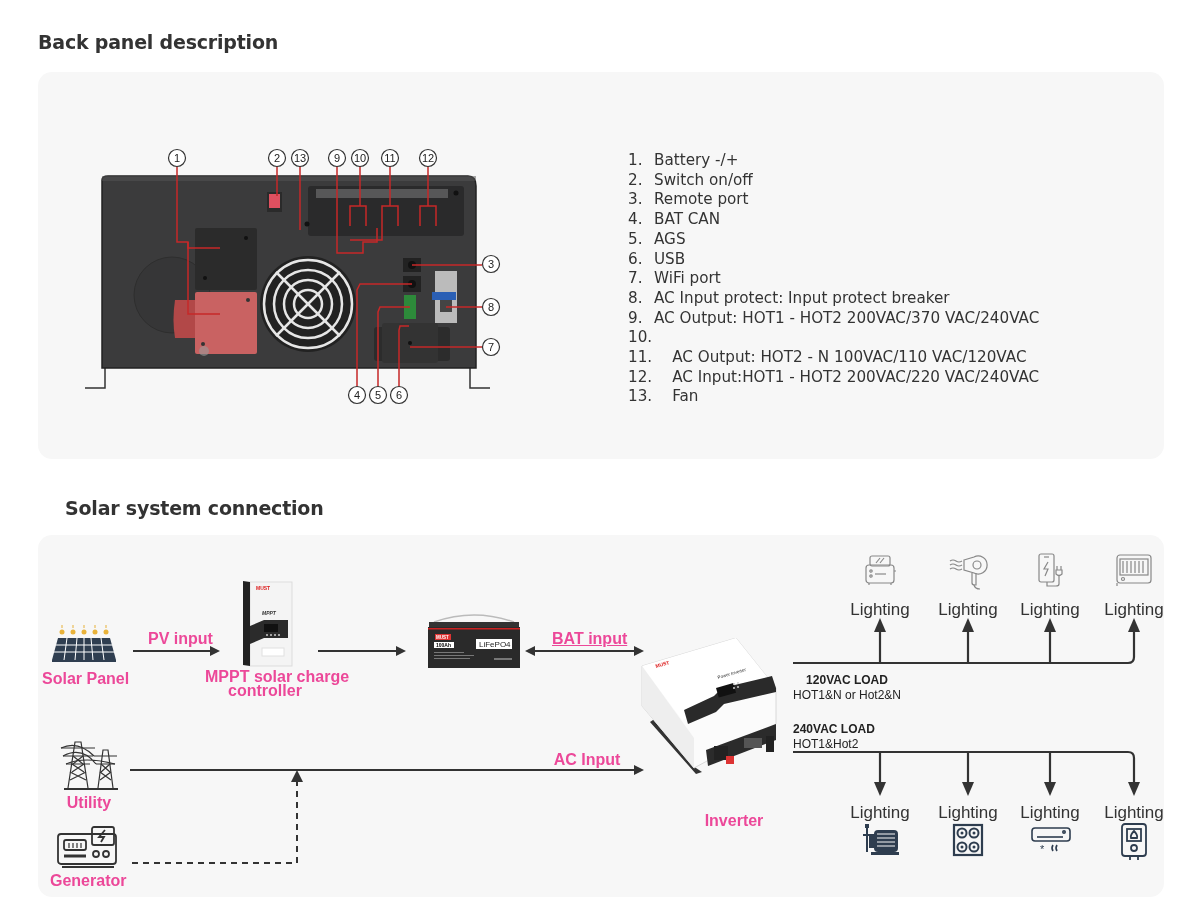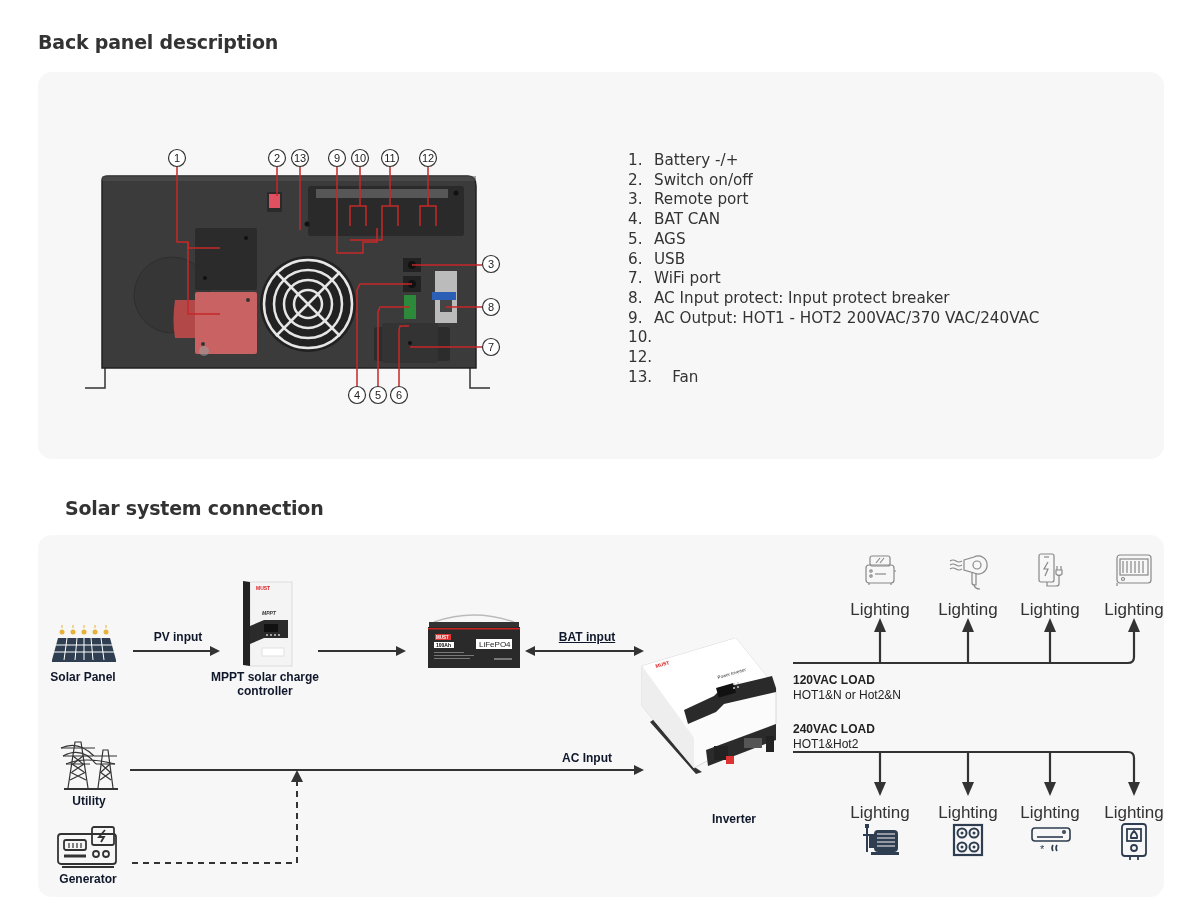--- a/index.html
+++ b/index.html
@@ -6,24 +6,24 @@
     html, body { width: 1200px; height: 923px; background: #ffffff; overflow: hidden; }
     body { position: relative; font-family: "DejaVu Sans", sans-serif; color: #333; }
     .section-title { position: absolute; left: 38px; font-family: "DejaVu Sans", sans-serif; font-weight: bold; font-size: 19px; color: #333333; letter-spacing: -0.2px; }
     .panel { position: absolute; left: 38px; width: 1126px; background: #f7f7f7; border-radius: 14px; }
     .abs { position: absolute; }
     svg text { font-family: "Liberation Sans", sans-serif; }
     .legend { position: absolute; left: 628px; top: 151px; font-family: "DejaVu Sans", sans-serif; font-size: 15.2px; color: #333; line-height: 19.7px; }
     .legend li { list-style: none; display: flex; white-space: nowrap; }
     .legend .num { display: inline-block; width: 26px; }
     .legend .num.wide { width: auto; margin-right: 20px; }
-    .lbl { position: absolute; font-family: "Liberation Sans", sans-serif; font-size: 12px; color: #0f172a; font-weight: bold; text-align: center; white-space: nowrap; }
+    .lbl { position: absolute; font-family: "Liberation Sans", sans-serif; font-size: 16px; color: #ec4899; font-weight: bold; text-align: center; white-space: nowrap; }
     .small { position: absolute; font-family: "Liberation Sans", sans-serif; font-size: 17px; color: #333; text-align: center; white-space: nowrap; }
     .loadtitle { position: absolute; font-family: "Liberation Sans", sans-serif; font-size: 12px; color: #222; white-space: nowrap; line-height: 15px; }
-    .loadtitle b { display: block; }
+    .loadtitle b { display: block; text-align: center; }
   </style>
 </head>
 <body>
 
 <div class="section-title" style="top:31px;">Back panel description</div>
 
 <div class="panel" style="top:72px; height:387px;"></div>
 
 <svg class="abs" style="left:80px; top:140px;" width="440" height="270" viewBox="0 0 440 270">
 
@@ -189,21 +189,26 @@
       <span>AC Input protect: Input protect breaker</span>
     </li>
   <li>
       <span class="num">9.</span>
       <span>AC Output: HOT1 - HOT2 200VAC/370 VAC/240VAC</span>
     </li>
   <li>
       <span class="num wide">10.</span>
     </li>
   <li>
+      <span class="num wide">11.</span>
+      <span>AC Output: HOT2 - N 100VAC/110 VAC/120VAC</span>
+    </li>
+  <li>
       <span class="num wide">12.</span>
+      <span>AC Input:HOT1 - HOT2 200VAC/220 VAC/240VAC</span>
     </li>
   <li>
       <span class="num wide">13.</span>
       <span>Fan</span>
     </li>
 </ul>
 
 <div class="section-title" style="top:497px;margin-left:27px;">Solar system connection</div>
 
 <div class="panel" style="top:535px; height:362px;"></div>

